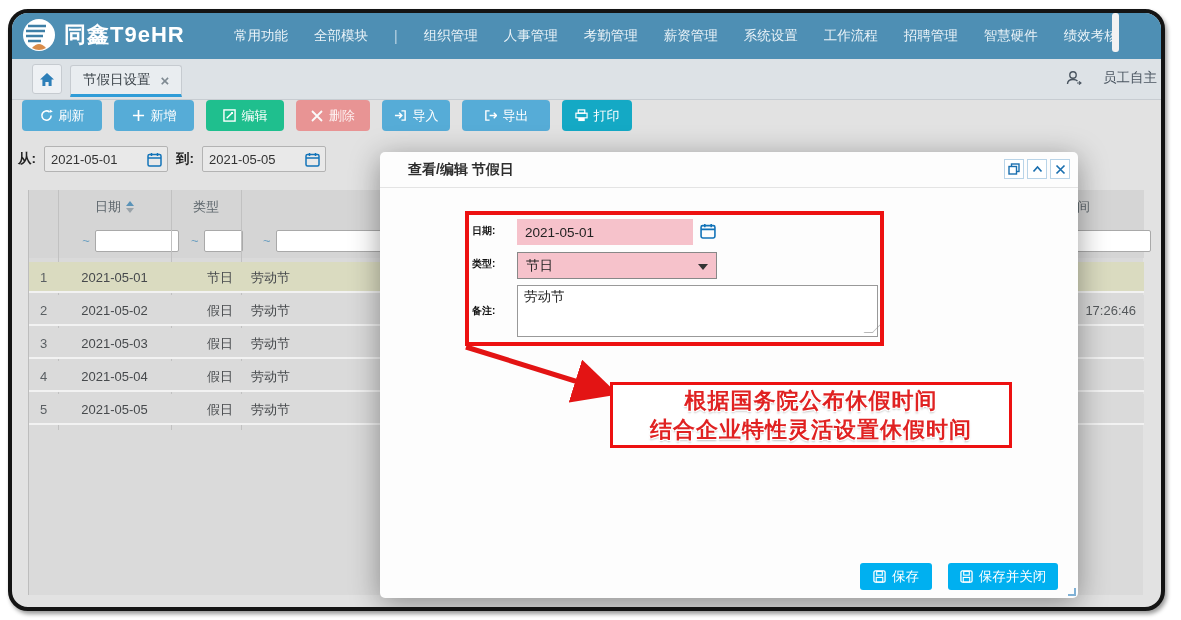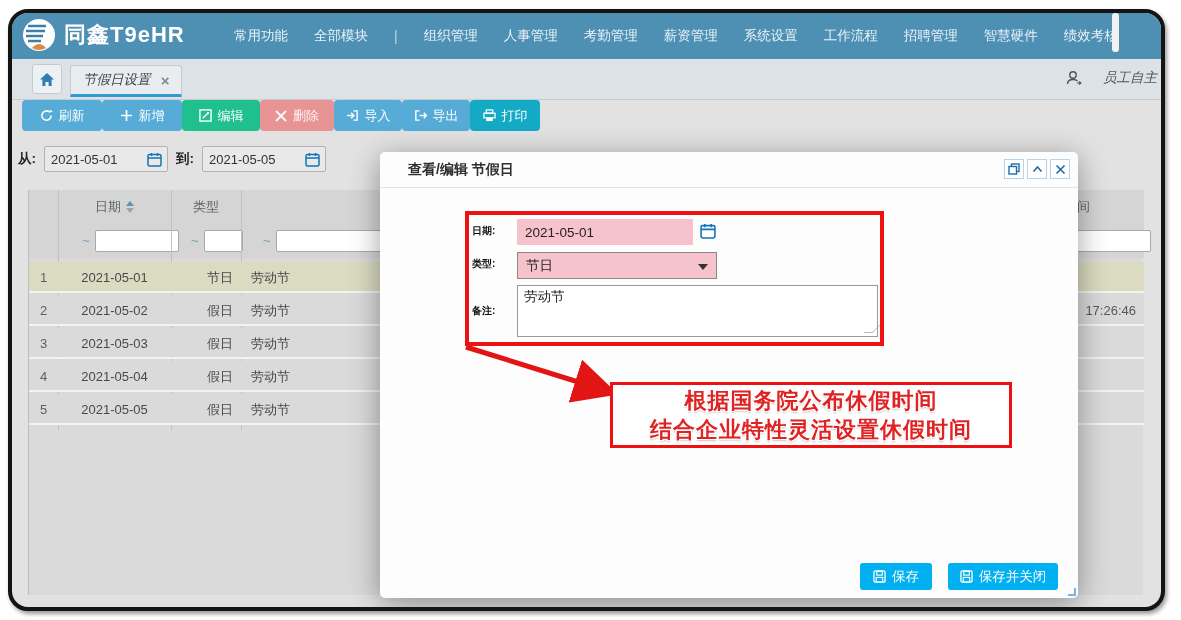--- a/index.html
+++ b/index.html
@@ -14,27 +14,27 @@
   }
   
   .navbar { position:absolute; left:0; top:0; width:100%; height:46px; background:#4e8fb4; }
   .brand { position:absolute; left:10px; top:5px; display:flex; align-items:center; gap:8px; }
   .brand-text { color:#ffffff; font-size:22px; font-weight:bold; letter-spacing:1px; }
   .nav-items { position:absolute; left:222px; top:0; height:46px; display:flex; align-items:center; gap:26px; }
   .nav-item { color:#eaf3f8; font-size:13.5px; cursor:pointer; white-space:nowrap; }
   .nav-sep { color:#bcd6e5; font-size:14px; }
   .nav-scroll-thumb { position:absolute; left:1100px; top:0; width:7px; height:39px; background:#f2f2f2; border-radius:3px; }
   
-  .tabstrip { position:absolute; left:0; top:46px; width:100%; height:41px; background:#dde2e6; border-bottom:1px solid #c7ccd1;font-style:italic; }
+  .tabstrip { position:absolute; left:0; top:46px; width:100%; height:41px; background:#dde2e6; border-bottom:1px solid #c7ccd1; }
   .home-btn { position:absolute; left:20px; top:5px; width:30px; height:30px; background:#eef1f4; border:1px solid #c6cbd0; border-radius:3px; display:flex; align-items:center; justify-content:center; cursor:pointer; }
   .tab { position:absolute; left:58px; top:6px; height:32px; padding:0 12px; background:#e9edf0; border:1px solid #c6cbd0; border-bottom:3px solid #2f9cd7; border-radius:3px 3px 0 0; display:flex; align-items:center; gap:10px; font-size:13.5px; color:#3a4248; cursor:pointer; }
   .tab-close { color:#7f8a92; font-size:15px; font-weight:bold; cursor:pointer; }
   .user-box { position:absolute; right:4px; top:10px; display:flex; align-items:center; gap:20px; color:#4a5560; font-size:13.5px; }
   
-  .toolbar { position:absolute; left:10px; top:87px; display:flex; gap:0; }
+  .toolbar { position:absolute; left:10px; top:87px; display:flex; gap:12px; }
   .tbtn { height:31px; border:none; border-radius:4px; color:#fff; font-size:13px; display:flex; align-items:center; justify-content:center; gap:6px; cursor:pointer; font-family:inherit; }
   .tbtn svg { flex:0 0 auto; }
   .b-blue { background:#56acd7; }
   .b-green { background:#1fbf8e; }
   .b-red { background:#e89494; color:#fdf2f2; }
   .b-teal { background:#14a9c5; }
   
   .filterbar { position:absolute; left:6px; top:133px; display:flex; align-items:center; gap:8px; font-size:13.5px; color:#222; font-weight:bold; }
   .date-input { position:relative; width:124px; height:26px; background:#e9e9e9; border:1px solid #b3b3b3; border-radius:2px; display:flex; align-items:center; padding:0 6px; font-weight:normal; color:#333; font-size:13px; cursor:text; }
   .date-input .cal { position:absolute; right:5px; top:5px; }
@@ -166,21 +166,21 @@
       </svg>
       <span>删除</span>
     </button>
     <button class="tbtn b-blue" style="width:68px">
       <svg width="13" height="13" viewBox="0 0 14 14">
         <path d="M8 2 h4 v10 h-4" fill="none" stroke="#fff" stroke-width="1.5"></path>
         <path d="M1 7 h7 M5.5 4 L8.5 7 L5.5 10" fill="none" stroke="#fff" stroke-width="1.5"></path>
       </svg>
       <span>导入</span>
     </button>
-    <button class="tbtn b-blue" style="width:68px">
+    <button class="tbtn b-blue" style="width:88px">
       <svg width="13" height="13" viewBox="0 0 14 14">
         <path d="M6 2 H2 v10 h4" fill="none" stroke="#fff" stroke-width="1.5"></path>
         <path d="M6 7 h7 M10.5 4 L13.5 7 L10.5 10" fill="none" stroke="#fff" stroke-width="1.5"></path>
       </svg>
       <span>导出</span>
     </button>
     <button class="tbtn b-teal" style="width:70px">
       <svg width="13" height="13" viewBox="0 0 14 14">
         <rect x="3.5" y="1" width="7" height="3.5" fill="none" stroke="#fff" stroke-width="1.3"></rect>
         <rect x="1" y="4.5" width="12" height="5" fill="none" stroke="#fff" stroke-width="1.3"></rect>

